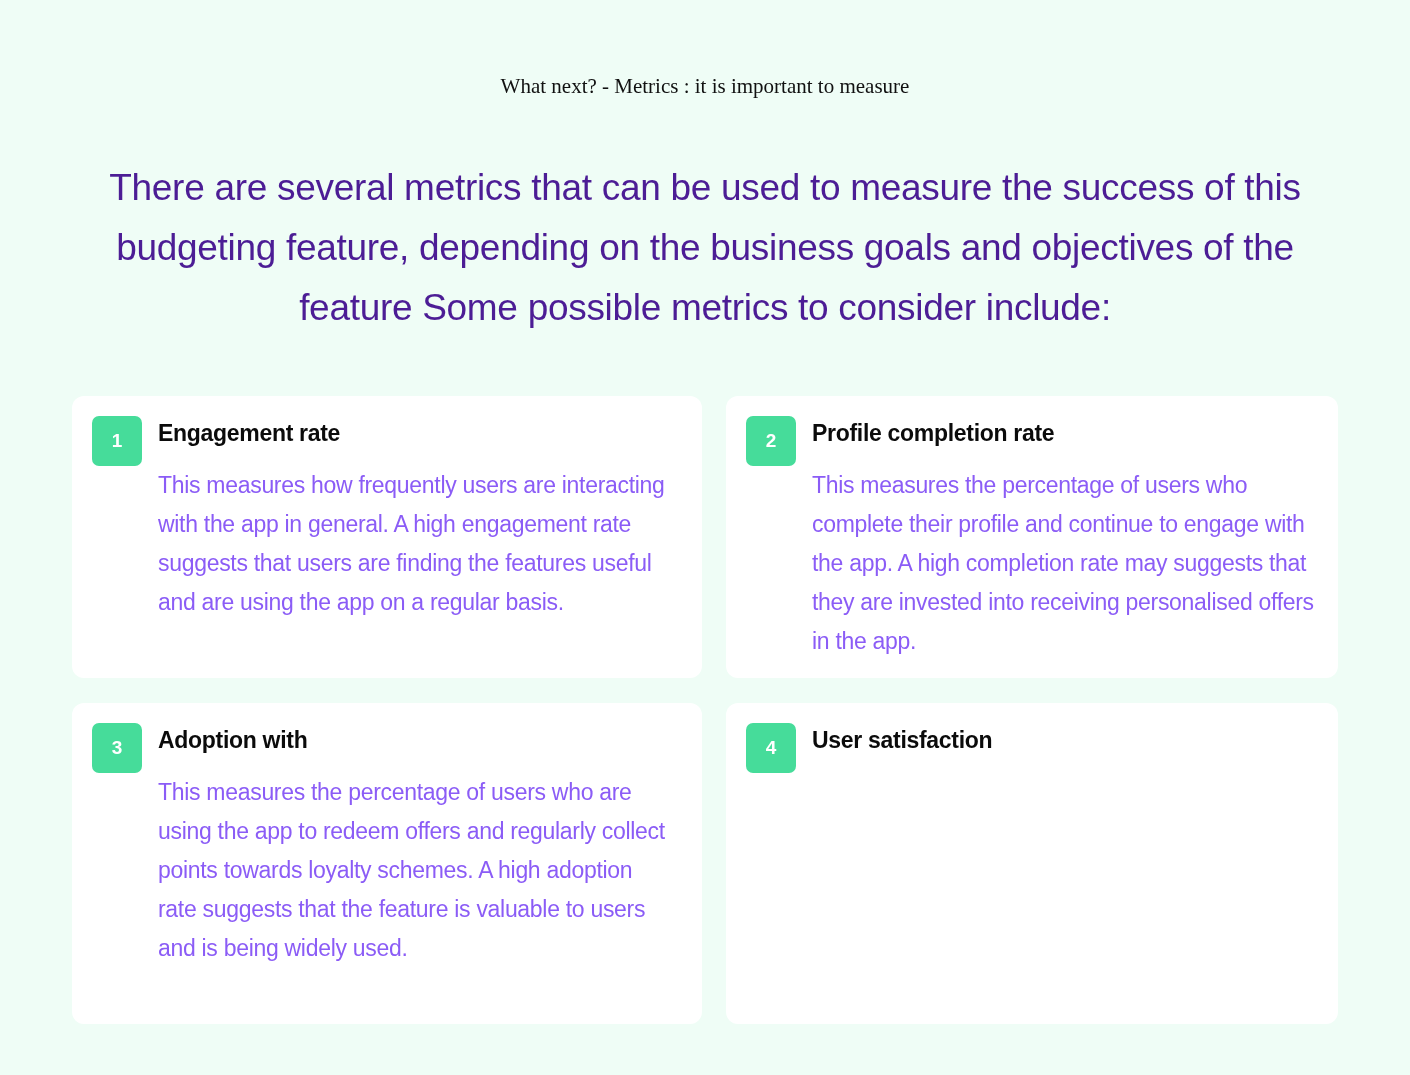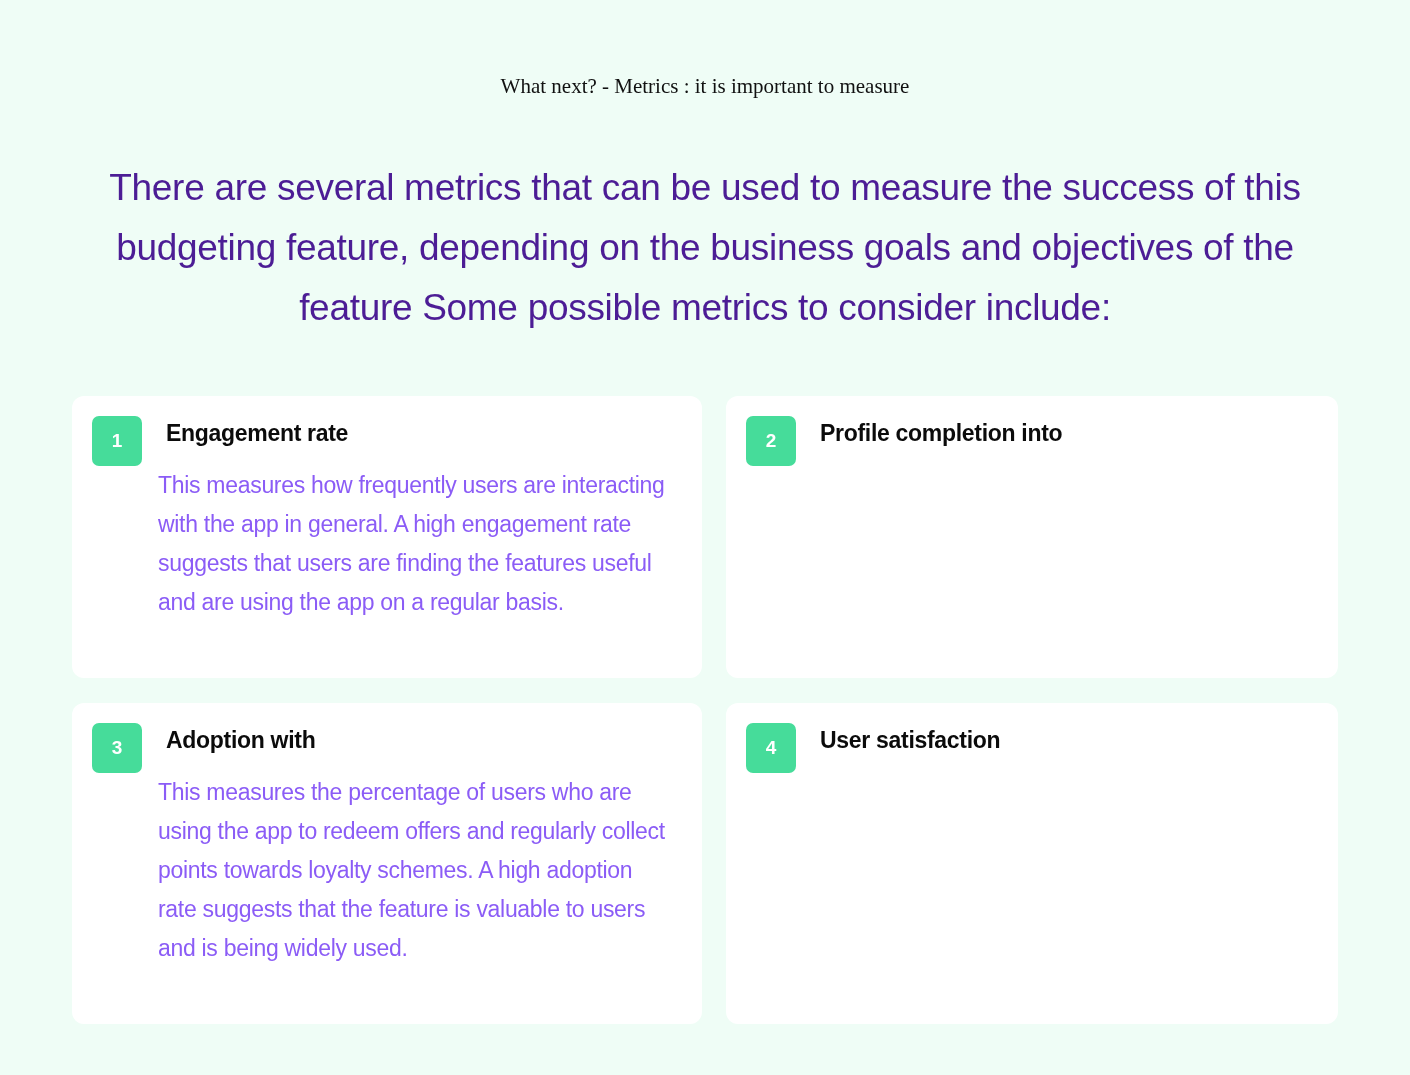--- a/index.html
+++ b/index.html
@@ -1,38 +1,39 @@
 <!DOCTYPE html>
 <html><head>
 <meta charset="utf-8">
 <style>
   html, body { margin:0; padding:0; }
   body { width:1410px; height:1075px; background:#effdf6; font-family:"Liberation Sans", sans-serif; color:#0b0b0b; position:relative; overflow:hidden; }
   .subtitle { position:absolute; top:74px; left:0; width:1410px; text-align:center; font-size:21px; color:#111;font-family:Liberation Serif, serif; }
   .headline { position:absolute; top:158px; left:60px; width:1290px; text-align:center; font-size:37px; line-height:60px; color:#4c1d95; letter-spacing:-0.3px; }
   .card { position:absolute; background:#fff; border-radius:12px; }
   .badge { position:absolute; left:20px; top:20px; width:50px; height:50px; border-radius:7px; background:#46dc9a; color:#fff; font-weight:bold; font-size:19px; display:flex; align-items:center; justify-content:center; }
-  .ctitle { position:absolute; left:86px; top:24px; font-size:23px; font-weight:bold; color:#0b0b0b; letter-spacing:-0.3px;margin-left:8px; }
+  .ctitle { position:absolute; left:86px; top:24px; font-size:23px; font-weight:bold; color:#0b0b0b; letter-spacing:-0.3px; }
   .cbody { position:absolute; left:86px; top:70px; width:510px; font-size:23px; line-height:39px; color:#8b5cf6; letter-spacing:-0.3px; }
 </style>
 </head>
 <body>
 
 <div class="subtitle">What next? - Metrics : it is important to measure</div>
 <div class="headline">There are several metrics that can be used to measure the success of this budgeting feature, depending on the business goals and objectives of the feature  Some possible metrics to consider include:</div>
 
 <div class="card" style="left:72px;top:396px;width:630px;height:282px;">
   <div class="badge">1</div>
   <div class="ctitle">Engagement rate</div>
   <div class="cbody">This measures how frequently users are interacting with the app in general. A high engagement rate suggests that users are finding the features useful and are using the app on a regular basis.</div>
 </div>
 
 <div class="card" style="left:726px;top:396px;width:612px;height:282px;">
   <div class="badge">2</div>
-  <div class="ctitle">Profile completion into</div>
+  <div class="ctitle">Profile completion rate</div>
+  <div class="cbody">This measures the percentage of users who complete their profile and continue to engage with the app. A high completion rate may suggests that they are invested into receiving personalised offers in the app.</div>
 </div>
 
 <div class="card" style="left:72px;top:703px;width:630px;height:321px;">
   <div class="badge">3</div>
   <div class="ctitle">Adoption with</div>
   <div class="cbody">This measures the percentage of users who are using the app to redeem offers and regularly collect points towards loyalty schemes. A high adoption rate suggests that the feature is valuable to users and is being widely used.</div>
 </div>
 
 <div class="card" style="left:726px;top:703px;width:612px;height:321px;">
   <div class="badge">4</div>

